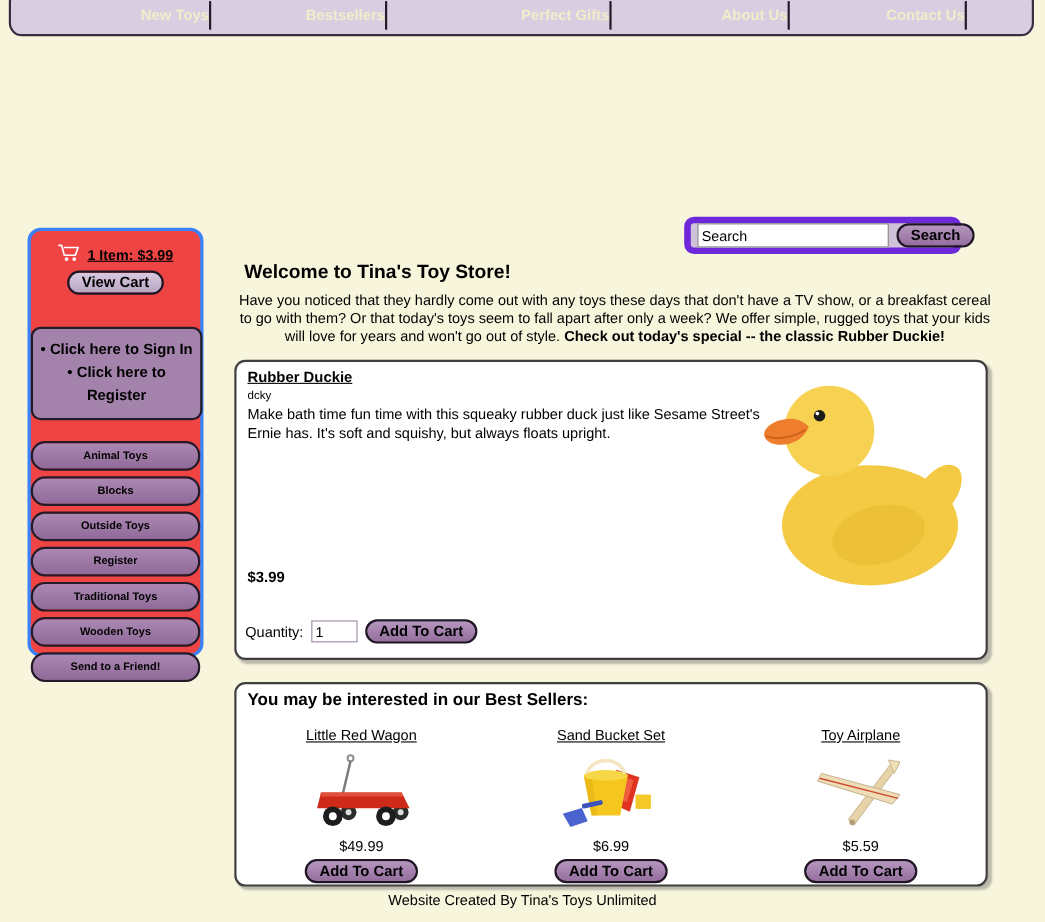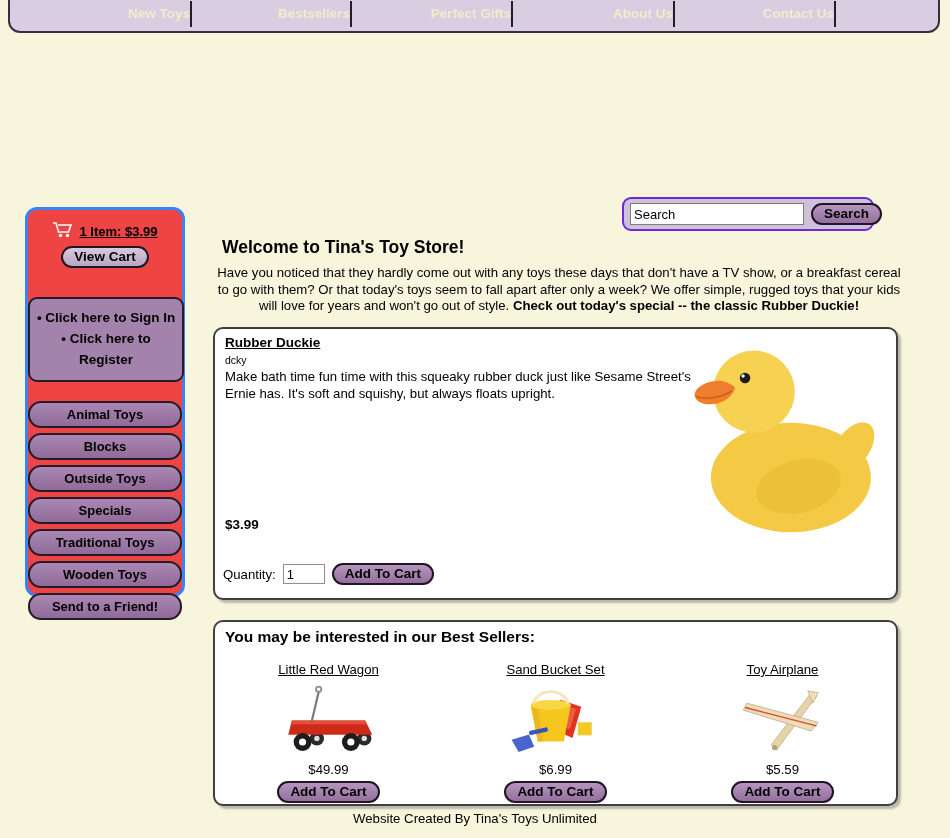--- a/index.html
+++ b/index.html
@@ -7,36 +7,36 @@
        font-family:"Liberation Sans",sans-serif;color:#000;}
   #screen{position:relative;width:950px;height:838px;background:#f8f5dd;overflow:hidden;}
 
   
   .topnav{position:absolute;left:8px;top:-10px;width:932px;height:43px;box-sizing:border-box;
           background:#d9cde1;border:2px solid #3a2d41;border-radius:12px;
           display:flex;align-items:flex-end;padding:0 0 4px 0;z-index:3;}
   .topnav .navitem{height:26px;line-height:26px;text-align:right;color:#f2ecca;
           font-weight:bold;font-size:13.5px;border-right:2px solid #241c29;cursor:pointer;}
   .topnav .navspacer{flex:1;border-right:none;}
-  .ni1{width:180px;} .ni2{width:158px;} .ni3{width:159px;} .ni4{width:160px;} .ni5{width:159px;}
+  .ni1{width:180px;} .ni2{width:158px;} .ni3{width:159px;padding-left:43px;} .ni4{width:160px;} .ni5{width:159px;}
 
   
   .header{position:absolute;left:8px;top:42px;width:932px;height:170px;box-sizing:border-box;
           background:#a181aa;border:2px solid #3a2d41;border-radius:12px;z-index:1;}
   .tagline{position:absolute;left:36px;top:44px;color:#fff;
            font-family:"DejaVu Serif",serif;font-weight:bold;font-size:21px;letter-spacing:.5px;}
   .biglogo{position:absolute;left:30px;top:52px;color:#fff;
            font-family:"DejaVu Serif",serif;font-weight:bold;font-size:70px;letter-spacing:1px;}
   .cartbox{position:absolute;right:33px;top:40px;width:212px;height:33px;line-height:33px;
            background:rgba(255,255,255,0.22);color:#fff;font-size:14.5px;text-align:center;
            border-radius:2px;}
 
   
   .searchbar{position:absolute;left:622px;top:197px;width:252px;height:34px;box-sizing:border-box;
-             background:#cfc2d8;border:2px solid #6d28d9;border-radius:9px;z-index:5;
+             background:#cfc2d8;border:6px solid #6d28d9;border-radius:9px;z-index:5;
              display:flex;align-items:center;padding:4px 6px;gap:7px;}
   .searchbar input{width:166px;height:20px;border:1px solid #7d7d7d;font-size:13px;
              padding:0 3px;font-family:inherit;color:#000;background:#fff;}
 
   
   .pill{display:inline-block;background:linear-gradient(#b596be,#956f9e);
         border:2px solid #1f1524;border-radius:11px;font-weight:bold;font-size:13.5px;
         color:#000;padding:1px 11px 2px;font-family:inherit;cursor:pointer;white-space:nowrap;}
   .pill.light{background:linear-gradient(#d8c9df,#b9a6c2);}
 
@@ -47,21 +47,21 @@
   .cartrow{margin-top:11px;display:flex;justify-content:center;align-items:center;gap:5px;
            font-weight:bold;font-size:13px;}
   .cartrow .cartlink{text-decoration:underline;cursor:pointer;}
   .viewcart{margin-top:5px;}
   .signinbox{margin:29px auto 0;width:142px;background:#a383ab;border:2px solid #241a29;
              border-radius:9px;padding:9px 5px;font-weight:bold;font-size:13.5px;line-height:1.55;}
   .signinbox div{cursor:pointer;}
   .cats{margin-top:19px;display:flex;flex-direction:column;align-items:center;gap:5px;}
   .catbtn{width:154px;height:27px;line-height:23px;box-sizing:border-box;
           background:linear-gradient(#ab87b3,#906b99);border:2px solid #241a29;border-radius:13px;
-          font-weight:bold;font-size:13px;cursor:pointer;}
+          font-weight:bold;font-size:10px;cursor:pointer;}
 
   
   .welcome{position:absolute;left:222px;top:237px;font-weight:bold;font-size:17.5px;}
   .intro{position:absolute;left:214px;top:265px;width:690px;text-align:center;
          font-size:13.2px;line-height:16.5px;}
   .whitebox{position:absolute;left:213px;width:685px;box-sizing:border-box;background:#fff;
             border:2px solid #3f3f3f;border-radius:10px;
             box-shadow:3px 3px 2px rgba(110,110,110,.45);z-index:2;}
   .productbox{top:327px;height:273px;}
   .prodname{position:absolute;left:10px;top:6px;font-weight:bold;font-size:13.5px;
@@ -122,21 +122,21 @@
       <button class="pill light">View Cart</button>
     </div>
     <div class="signinbox">
       <div>• Click here to Sign In</div>
       <div>• Click here to Register</div>
     </div>
     <div class="cats">
       <div class="catbtn">Animal Toys</div>
       <div class="catbtn">Blocks</div>
       <div class="catbtn">Outside Toys</div>
-      <div class="catbtn">Specials</div>
+      <div class="catbtn">Register</div>
       <div class="catbtn">Traditional Toys</div>
       <div class="catbtn">Wooden Toys</div>
       <div class="catbtn">Send to a Friend!</div>
     </div>
   </div>
 
   <div class="welcome">Welcome to Tina's Toy Store!</div>
   <div class="intro">
     <span>Have you noticed that they hardly come out with any toys these days that don't have a TV show, or a breakfast cereal to go with them? Or that today's toys seem to fall apart after only a week? We offer simple, rugged toys that your kids will love for years and won't go out of style.</span>
     <b>Check out today's special -- the classic Rubber Duckie!</b>

